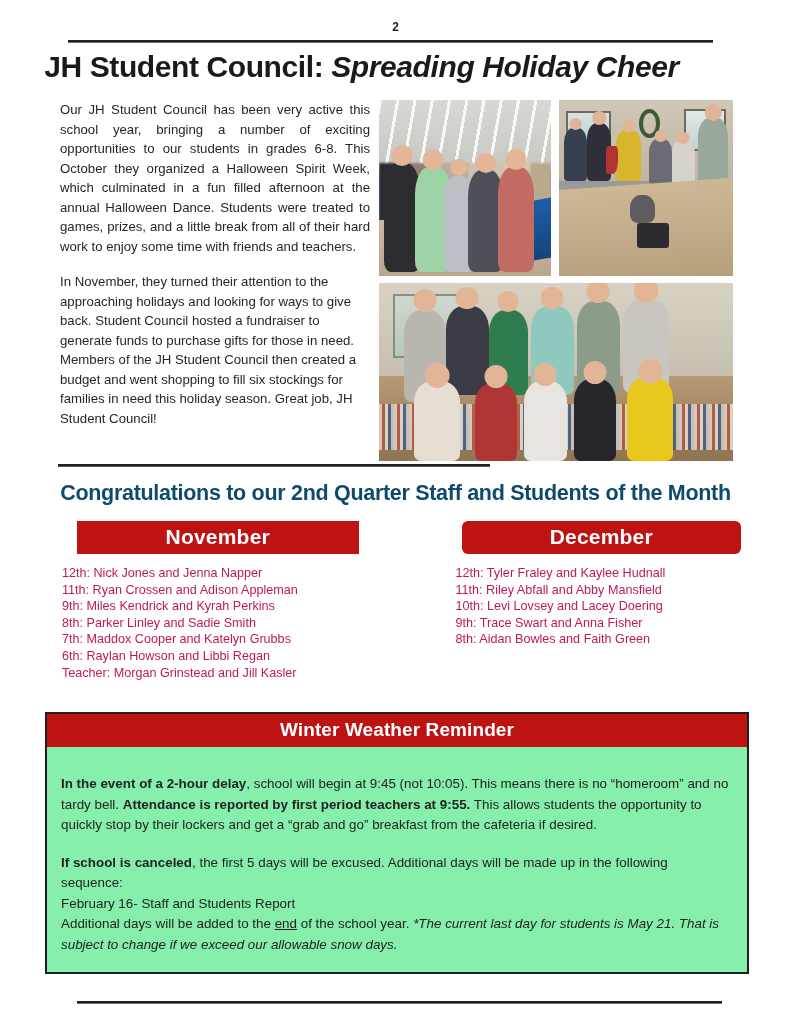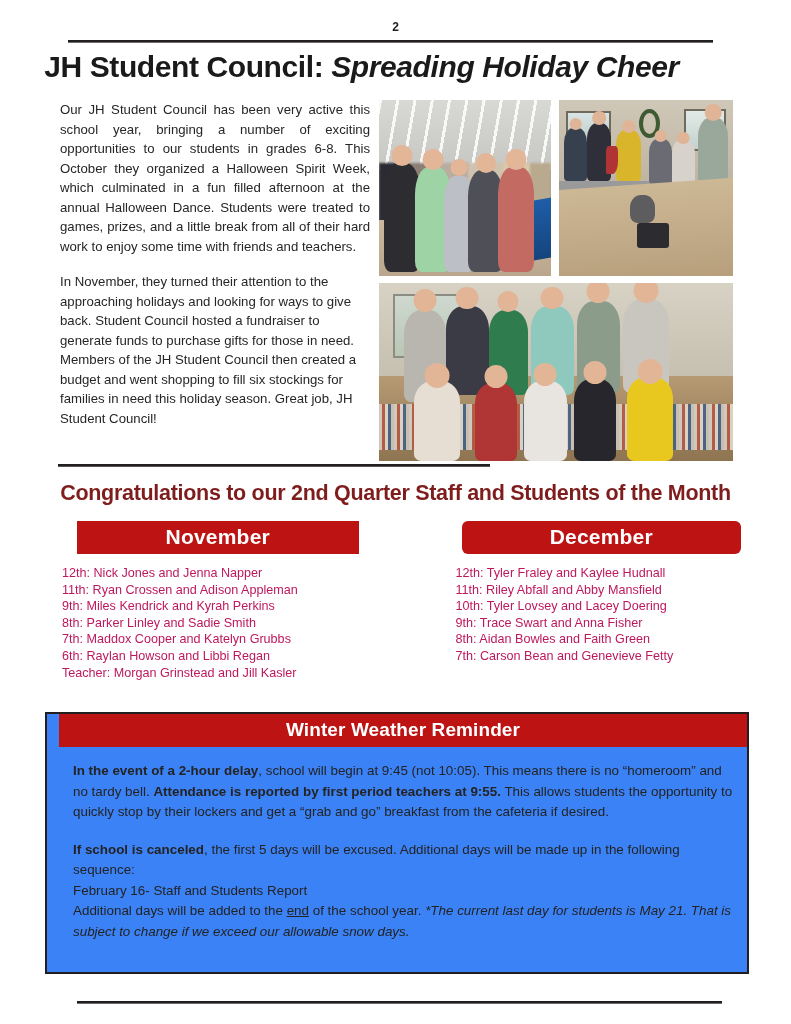--- a/index.html
+++ b/index.html
@@ -246,21 +246,21 @@
   
   .congrats {
     position: absolute;
     top: 481px;
     left: 0;
     width: 791px;
     text-align: center;
     font-size: 21.5px;
     font-weight: bold;
     letter-spacing: -0.3px;
-    color: #7f1d1d;
+    color: #0c4a6e;
     white-space: nowrap;
   }
 
   
   .months {
     position: absolute;
     top: 521px;
     left: 0;
     width: 791px;
     display: flex;
@@ -296,37 +296,36 @@
   }
 
   
   .winter-box {
     position: absolute;
     left: 45px;
     top: 712px;
     width: 704px;
     height: 262px;
     border: 2px solid #231f20;
-    background: #3b82f6;
-    padding-left: 12px;
+    background: #86efac;
   }
   .winter-header {
     color: #ffffff;
     text-align: center;
     font-size: 19px;
     font-weight: bold;
     padding: 6px 0 8px 0;
     line-height: 1;
     letter-spacing: 0.1px;
   }
   .winter-body {
     padding: 14px 14px 0 14px;
   }
   .winter-body p {
-    margin: 0 0 17px 0;
+    margin: 13px 0 17px 0;
     font-size: 13.4px;
     line-height: 20.5px;
     color: #232323;
   }
   .winter-body p:last-child { margin-bottom: 0; }
   .winter-body b { font-weight: bold; }
   .winter-body i { font-style: italic; }
   .winter-body u { text-decoration: underline; }
 
   
@@ -428,24 +427,23 @@
         <li>7th: Maddox Cooper and Katelyn Grubbs</li>
         <li>6th: Raylan Howson and Libbi Regan</li>
         <li>Teacher:  Morgan Grinstead and Jill Kasler</li>
       </ul>
     </div>
     <div class="month-col month-dec">
       <div class="month-banner" style="background: rgb(190, 19, 19); border-radius: 6px;">December</div>
       <ul class="month-list">
         <li>12th:  Tyler Fraley and Kaylee Hudnall</li>
         <li>11th:  Riley Abfall and Abby Mansfield</li>
-        <li>10th: Tyler Lovsey and Lacey Doering</li>
+        <li>10th: Levi Lovsey and Lacey Doering</li>
         <li>9th:  Trace Swart and Anna Fisher</li>
         <li>8th:  Aidan Bowles and Faith Green</li>
-        <li>7th:  Carson Bean and Genevieve Fetty</li>
       </ul>
     </div>
   </div>
 
   <div class="winter-box">
     <div class="winter-header" style="background: rgb(190, 19, 19);">Winter Weather Reminder</div>
     <div class="winter-body">
       <p><b>In the event of a 2-hour delay</b><span>, school will begin at 9:45 (not 10:05). This means there is no “homeroom” and no tardy bell. </span><b>Attendance is reported by first period teachers at 9:55.</b><span> This allows students the opportunity to quickly stop by their lockers and get a “grab and go” breakfast from the cafeteria if desired.</span></p>
       <p><b>If school is canceled</b><span>, the first 5 days will be excused. Additional days will be made up in the following sequence:</span><br><span>February 16- Staff and Students Report</span><br><span>Additional days will be added to the </span><u>end</u><span> of the school year. </span><i>*The current last day for students is May 21. That is subject to change if we exceed our allowable snow days.</i></p>
     </div>

